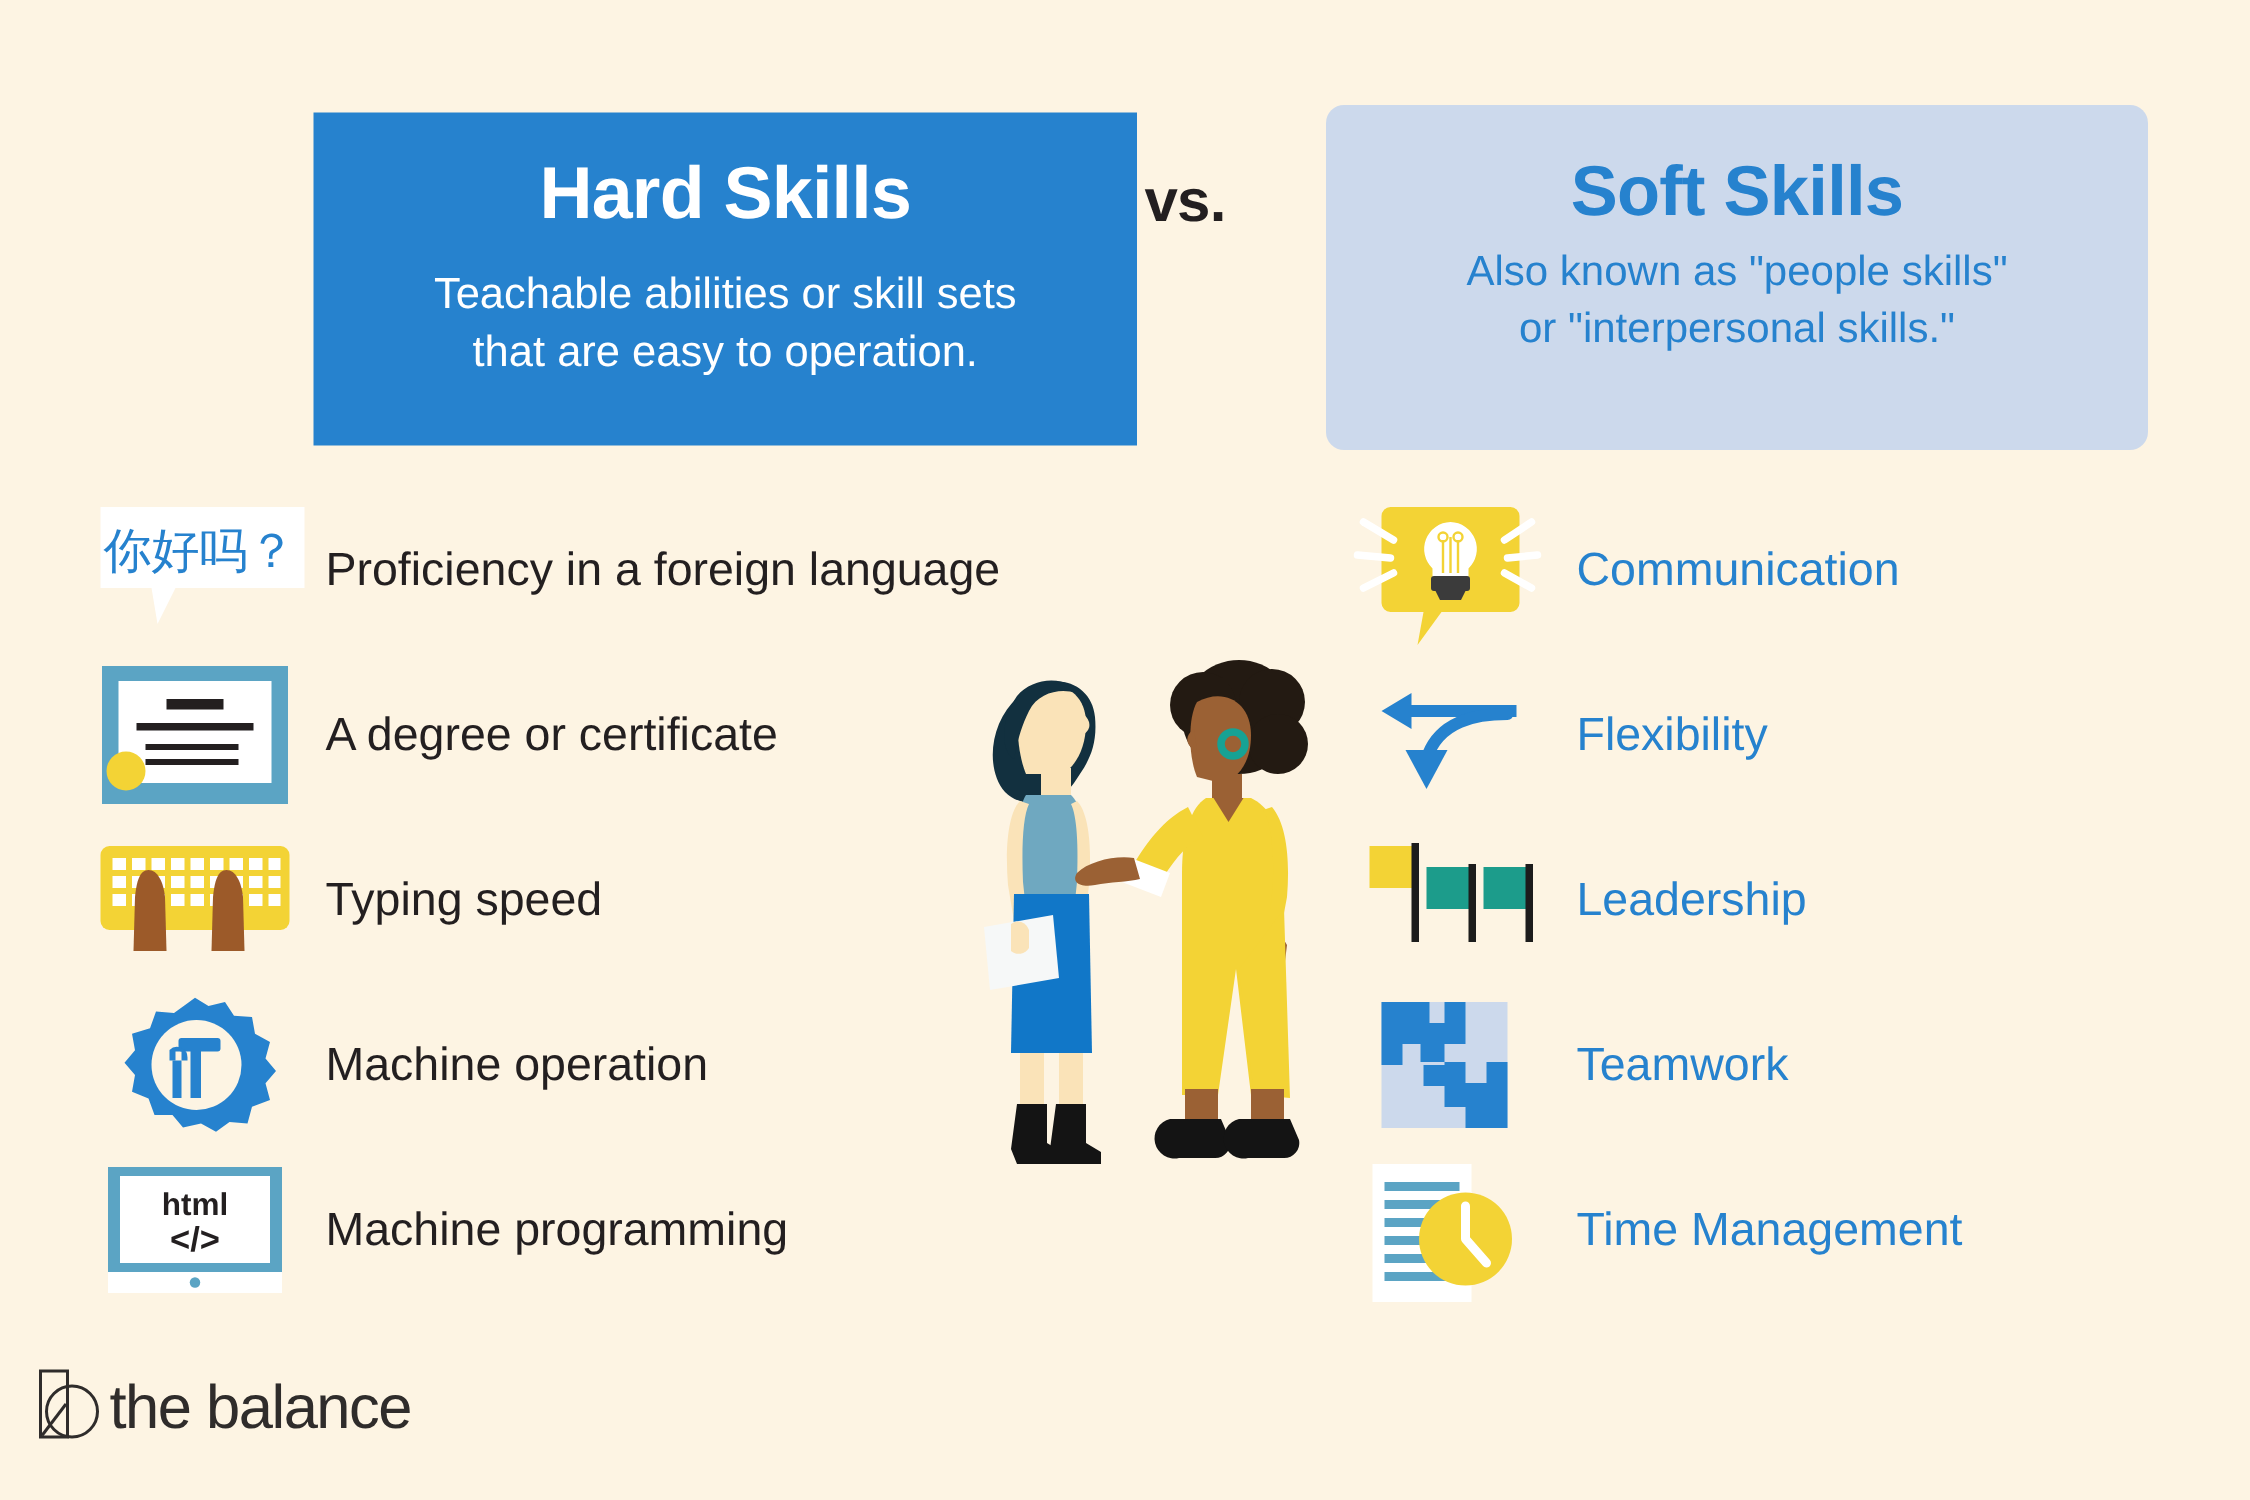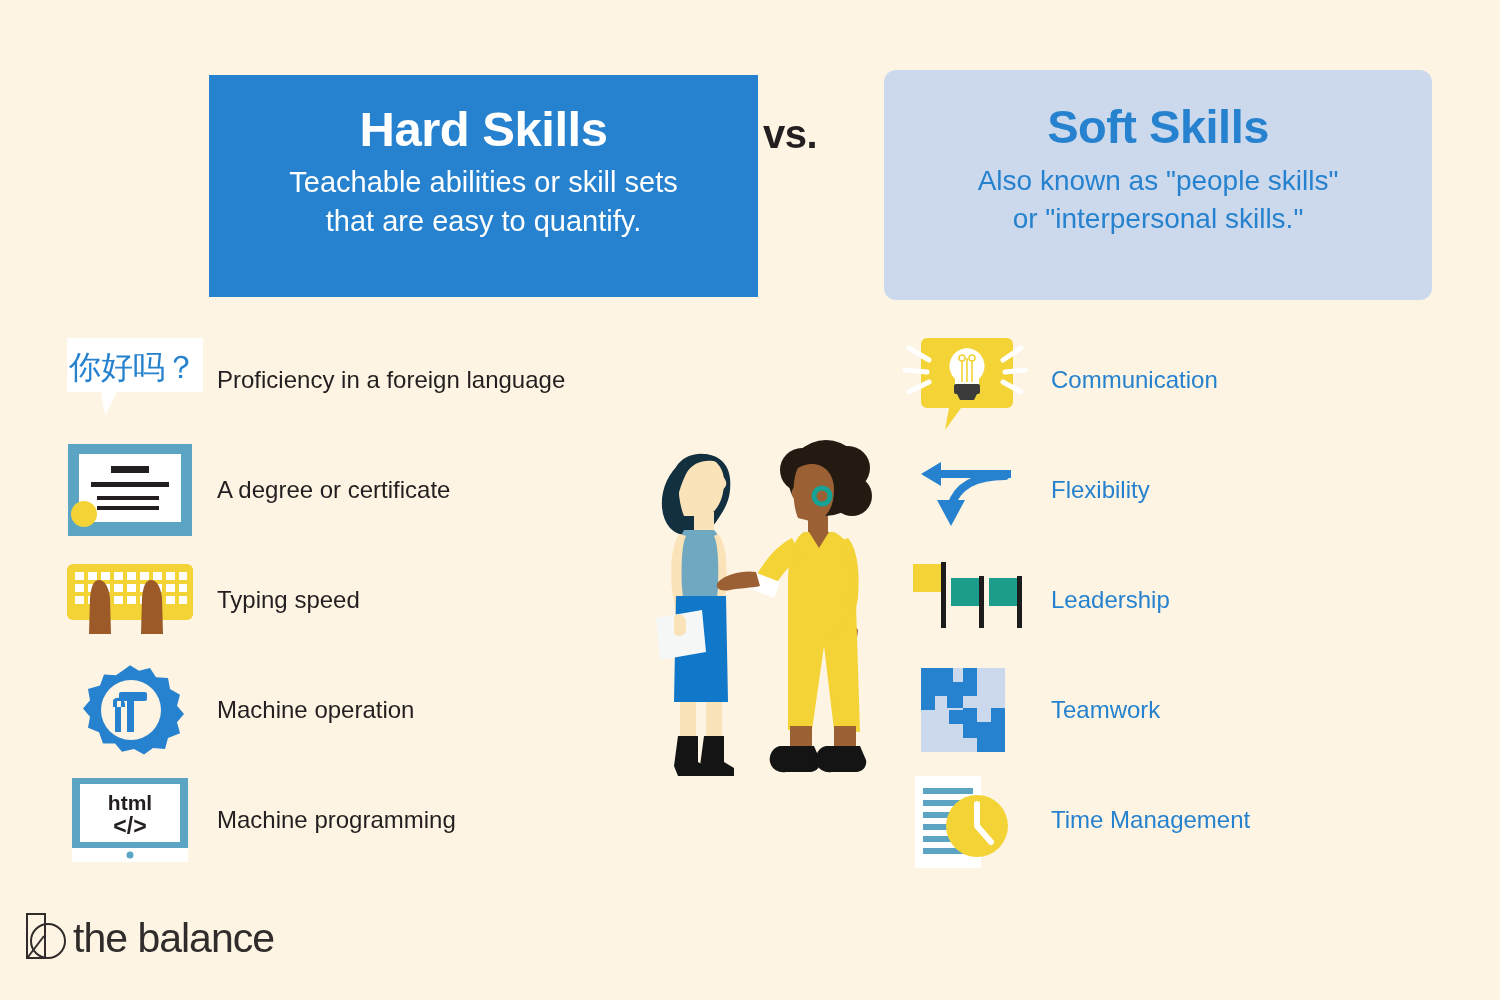--- a/index.html
+++ b/index.html
@@ -31,21 +31,21 @@
     box-sizing: border-box;
     padding-top: 26px;
     text-align: center;
   }
   .hard-title {
     color: #ffffff;
     font-size: 49px;
     font-weight: bold;
     letter-spacing: -0.5px;
     line-height: 1.15;
-    margin: 0 0 6px 0;
+    margin: 0 0 20px 0;
   }
   .hard-sub {
     color: #ffffff;
     font-size: 29px;
     line-height: 1.32;
     padding: 0 2px;
   }
 
   .vs-label {
     position: absolute;
@@ -110,21 +110,21 @@
     height: 100px;
     display: flex;
     align-items: flex-start;
     justify-content: center;
   }
   .icon-slot.soft {
     width: 140px;
     min-width: 140px;
   }
   .skill-label {
-    font-size: 24px;
+    font-size: 31px;
     color: #231f20;
     line-height: 1.1;
     padding-left: 12px;
     white-space: nowrap;
     text-align: right;
   }
   .skill-label.soft {
     color: #2682ce;
     padding-left: 18px;
   }
@@ -156,21 +156,21 @@
 </style>
 </head>
 <body>
 
 <div class="canvas">
 
   <div class="hard-header">
     <div class="hard-title">Hard Skills</div>
     <div class="hard-sub">
       <div>Teachable abilities or skill sets</div>
-      <div>that are easy to quantify.</div>
+      <div>that are easy to operation.</div>
     </div>
   </div>
 
   <div class="vs-label">vs.</div>
 
   <div class="soft-header">
     <div class="soft-title">Soft Skills</div>
     <div class="soft-sub">
       <div>Also known as "people skills"</div>
       <div>or "interpersonal skills."</div>

